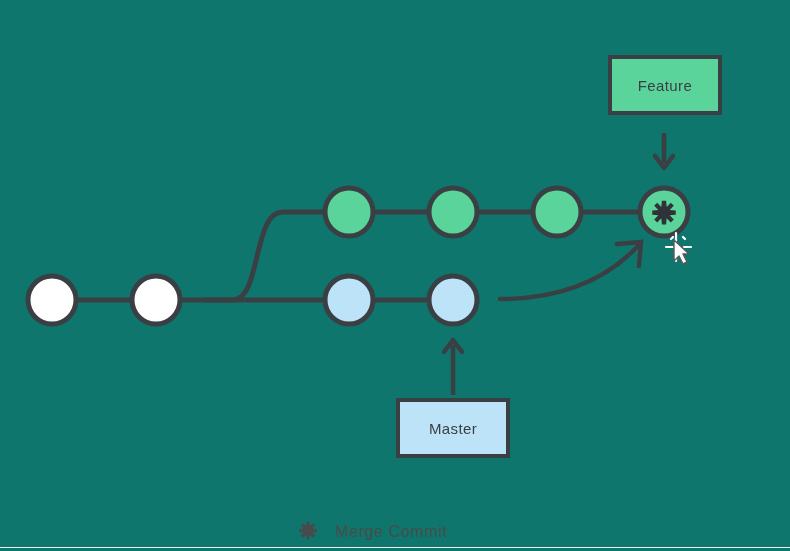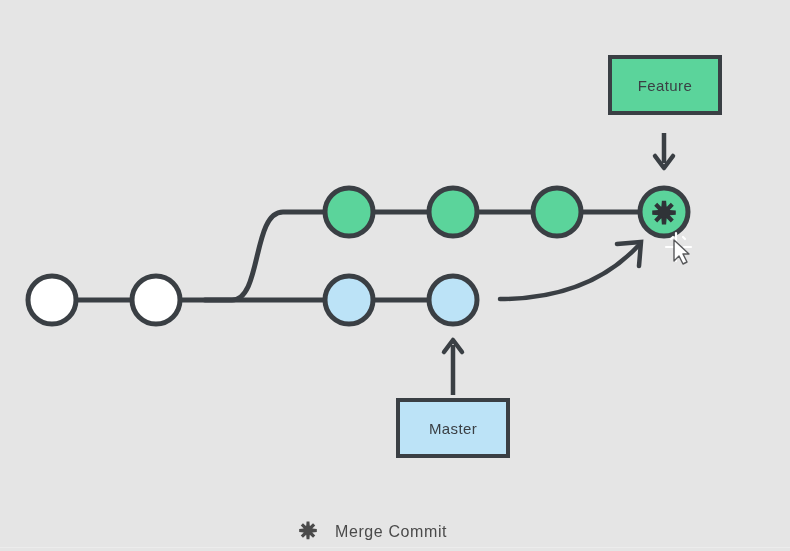--- a/index.html
+++ b/index.html
@@ -7,21 +7,21 @@
     padding: 0;
     background: #ffffff;
   }
   body {
     font-family: "Liberation Sans", sans-serif;
   }
   #stage {
     position: relative;
     width: 790px;
     height: 551px;
-    background: #e5e5e5;
+    background: #0f766e;
     overflow: hidden;
   }
   #diagram {
     position: absolute;
     left: 0;
     top: 0;
     width: 790px;
     height: 551px;
   }
   .node-label {

